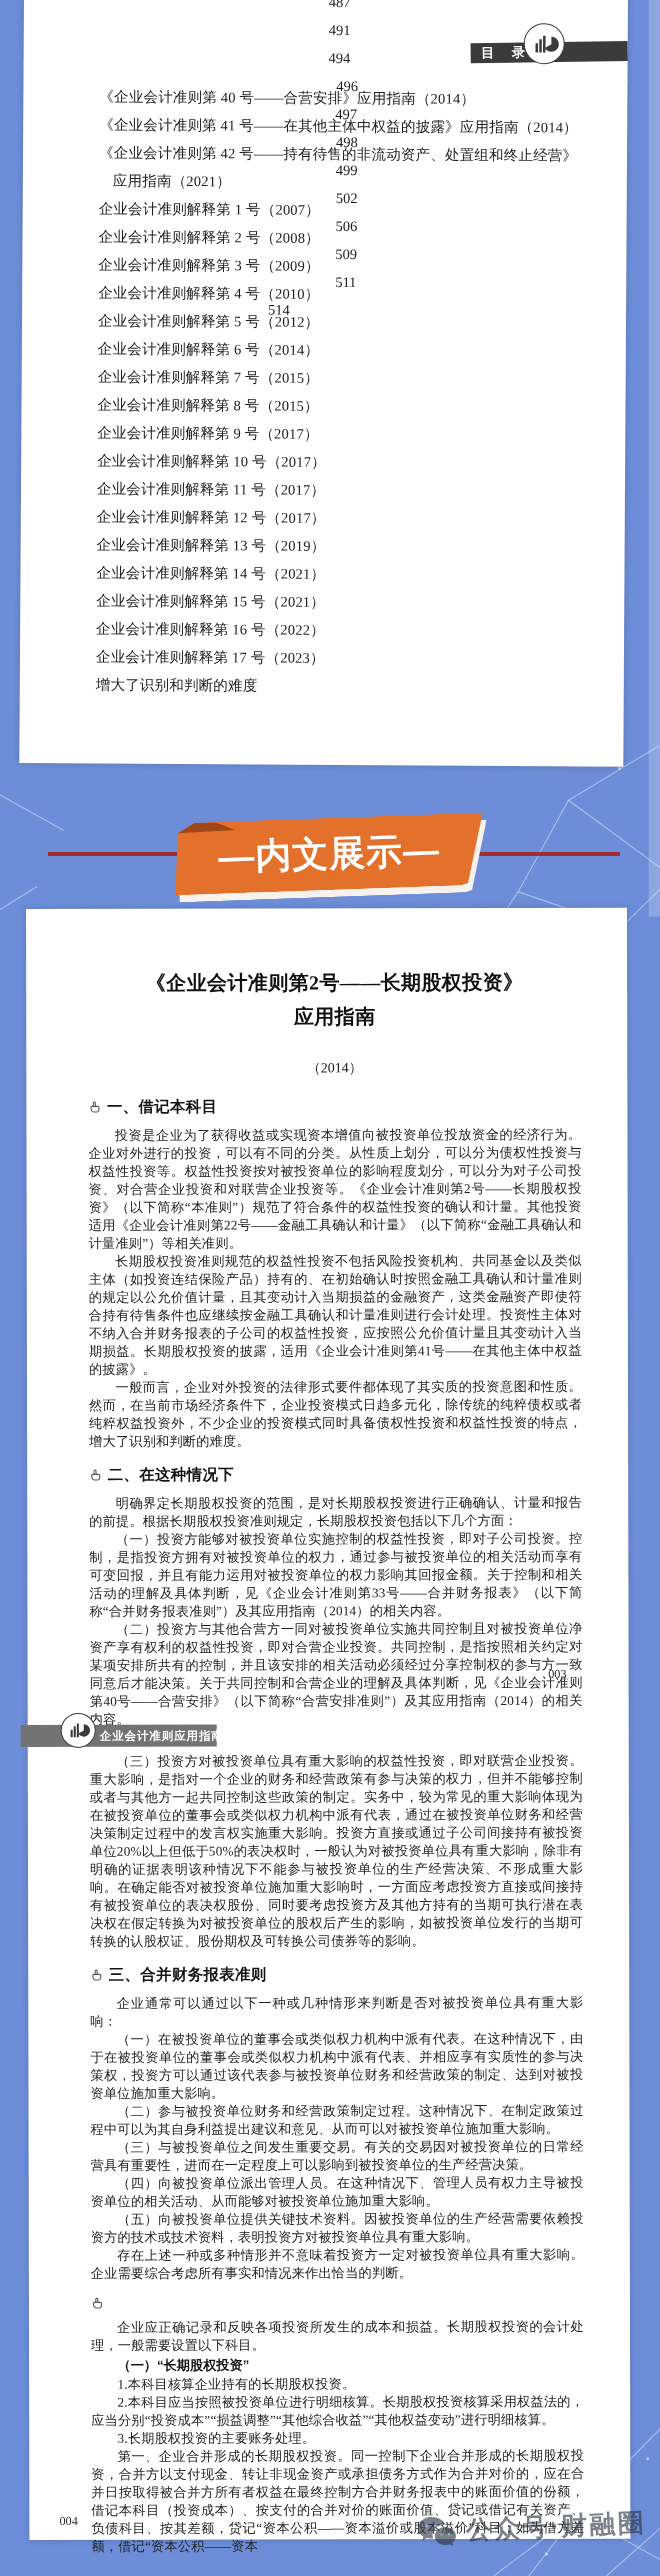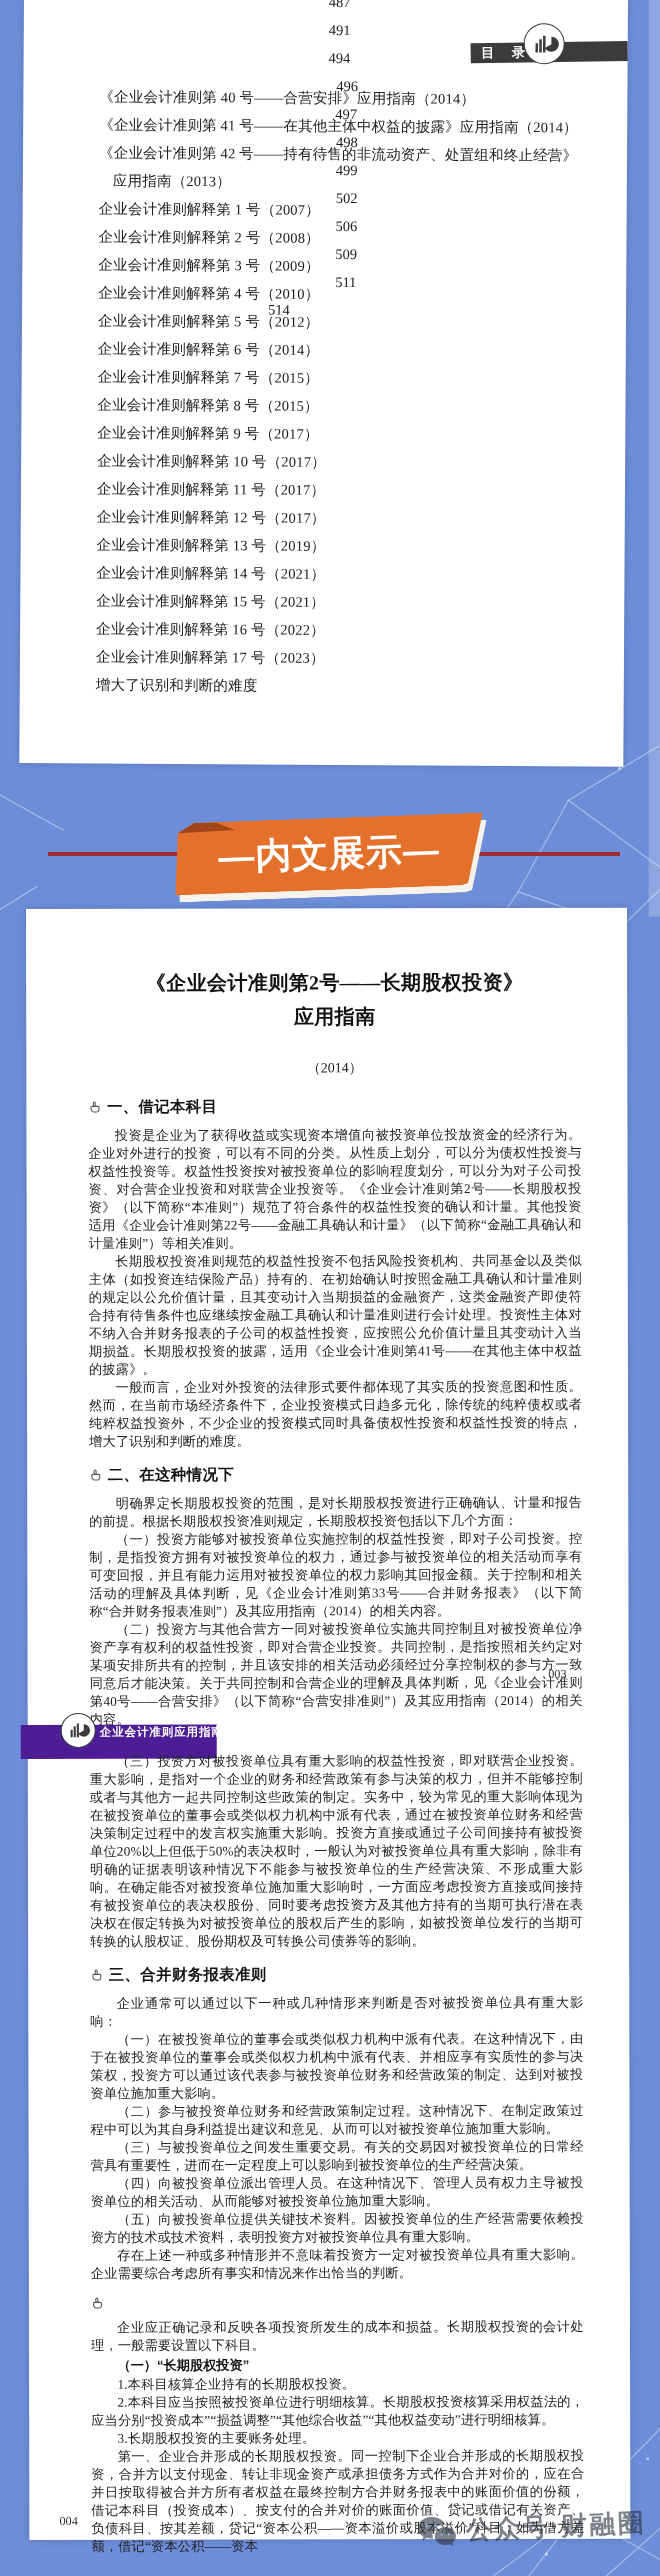--- a/index.html
+++ b/index.html
@@ -92,22 +92,22 @@
   .sub-h{
     margin:1.8px 0;text-indent:2em;
     font-family:"Liberation Sans","DejaVu Sans",sans-serif;
     font-size:13.2px;font-weight:bold;color:#141414;line-height:18px;
   }
   .page-no{position:absolute;font-size:12.3px;color:#333;margin-top:24px;}
   .page-no-003{top:735px;right:62px;}
   .page-no-004{top:1581px;left:30px;}
   
   .inner-head-bar{
-    position:absolute;top:816px;left:-7px;width:196px;height:34px;
-    background:#4c1d95;display:flex;
+    position:absolute;top:816px;left:-7px;width:196px;height:22px;
+    background:#737373;display:flex;align-items:center;
   }
   .inner-head-label{
     color:#fff;font-family:"Liberation Sans","DejaVu Sans",sans-serif;
     font-size:11.5px;font-weight:bold;letter-spacing:0.9px;padding-left:79px;white-space:nowrap;
   }
   .inner-logo{top:804px;left:33px;width:33px;height:33px;}
   
   .watermark{
     position:absolute;left:416px;top:2510px;z-index:4;
     display:flex;align-items:center;gap:8.8px;
@@ -164,21 +164,21 @@
       </div>
     <div class="toc-row">
         <span class="toc-title">《企业会计准则第 41 号——在其他主体中权益的披露》应用指南（2014）</span>
         <span class="toc-leader"></span>
         <span class="toc-page">444</span>
       </div>
     <div class="toc-row no-dots">
         <span class="toc-title">《企业会计准则第 42 号——持有待售的非流动资产、处置组和终止经营》</span>
       </div>
     <div class="toc-row indent">
-        <span class="toc-title">应用指南（2013）</span>
+        <span class="toc-title">应用指南（2021）</span>
         <span class="toc-leader"></span>
         <span class="toc-page">458</span>
       </div>
     <div class="toc-row">
         <span class="toc-title">企业会计准则解释第 1 号（2007）</span>
         <span class="toc-leader"></span>
         <span class="toc-page">470</span>
       </div>
     <div class="toc-row">
         <span class="toc-title">企业会计准则解释第 2 号（2008）</span>

